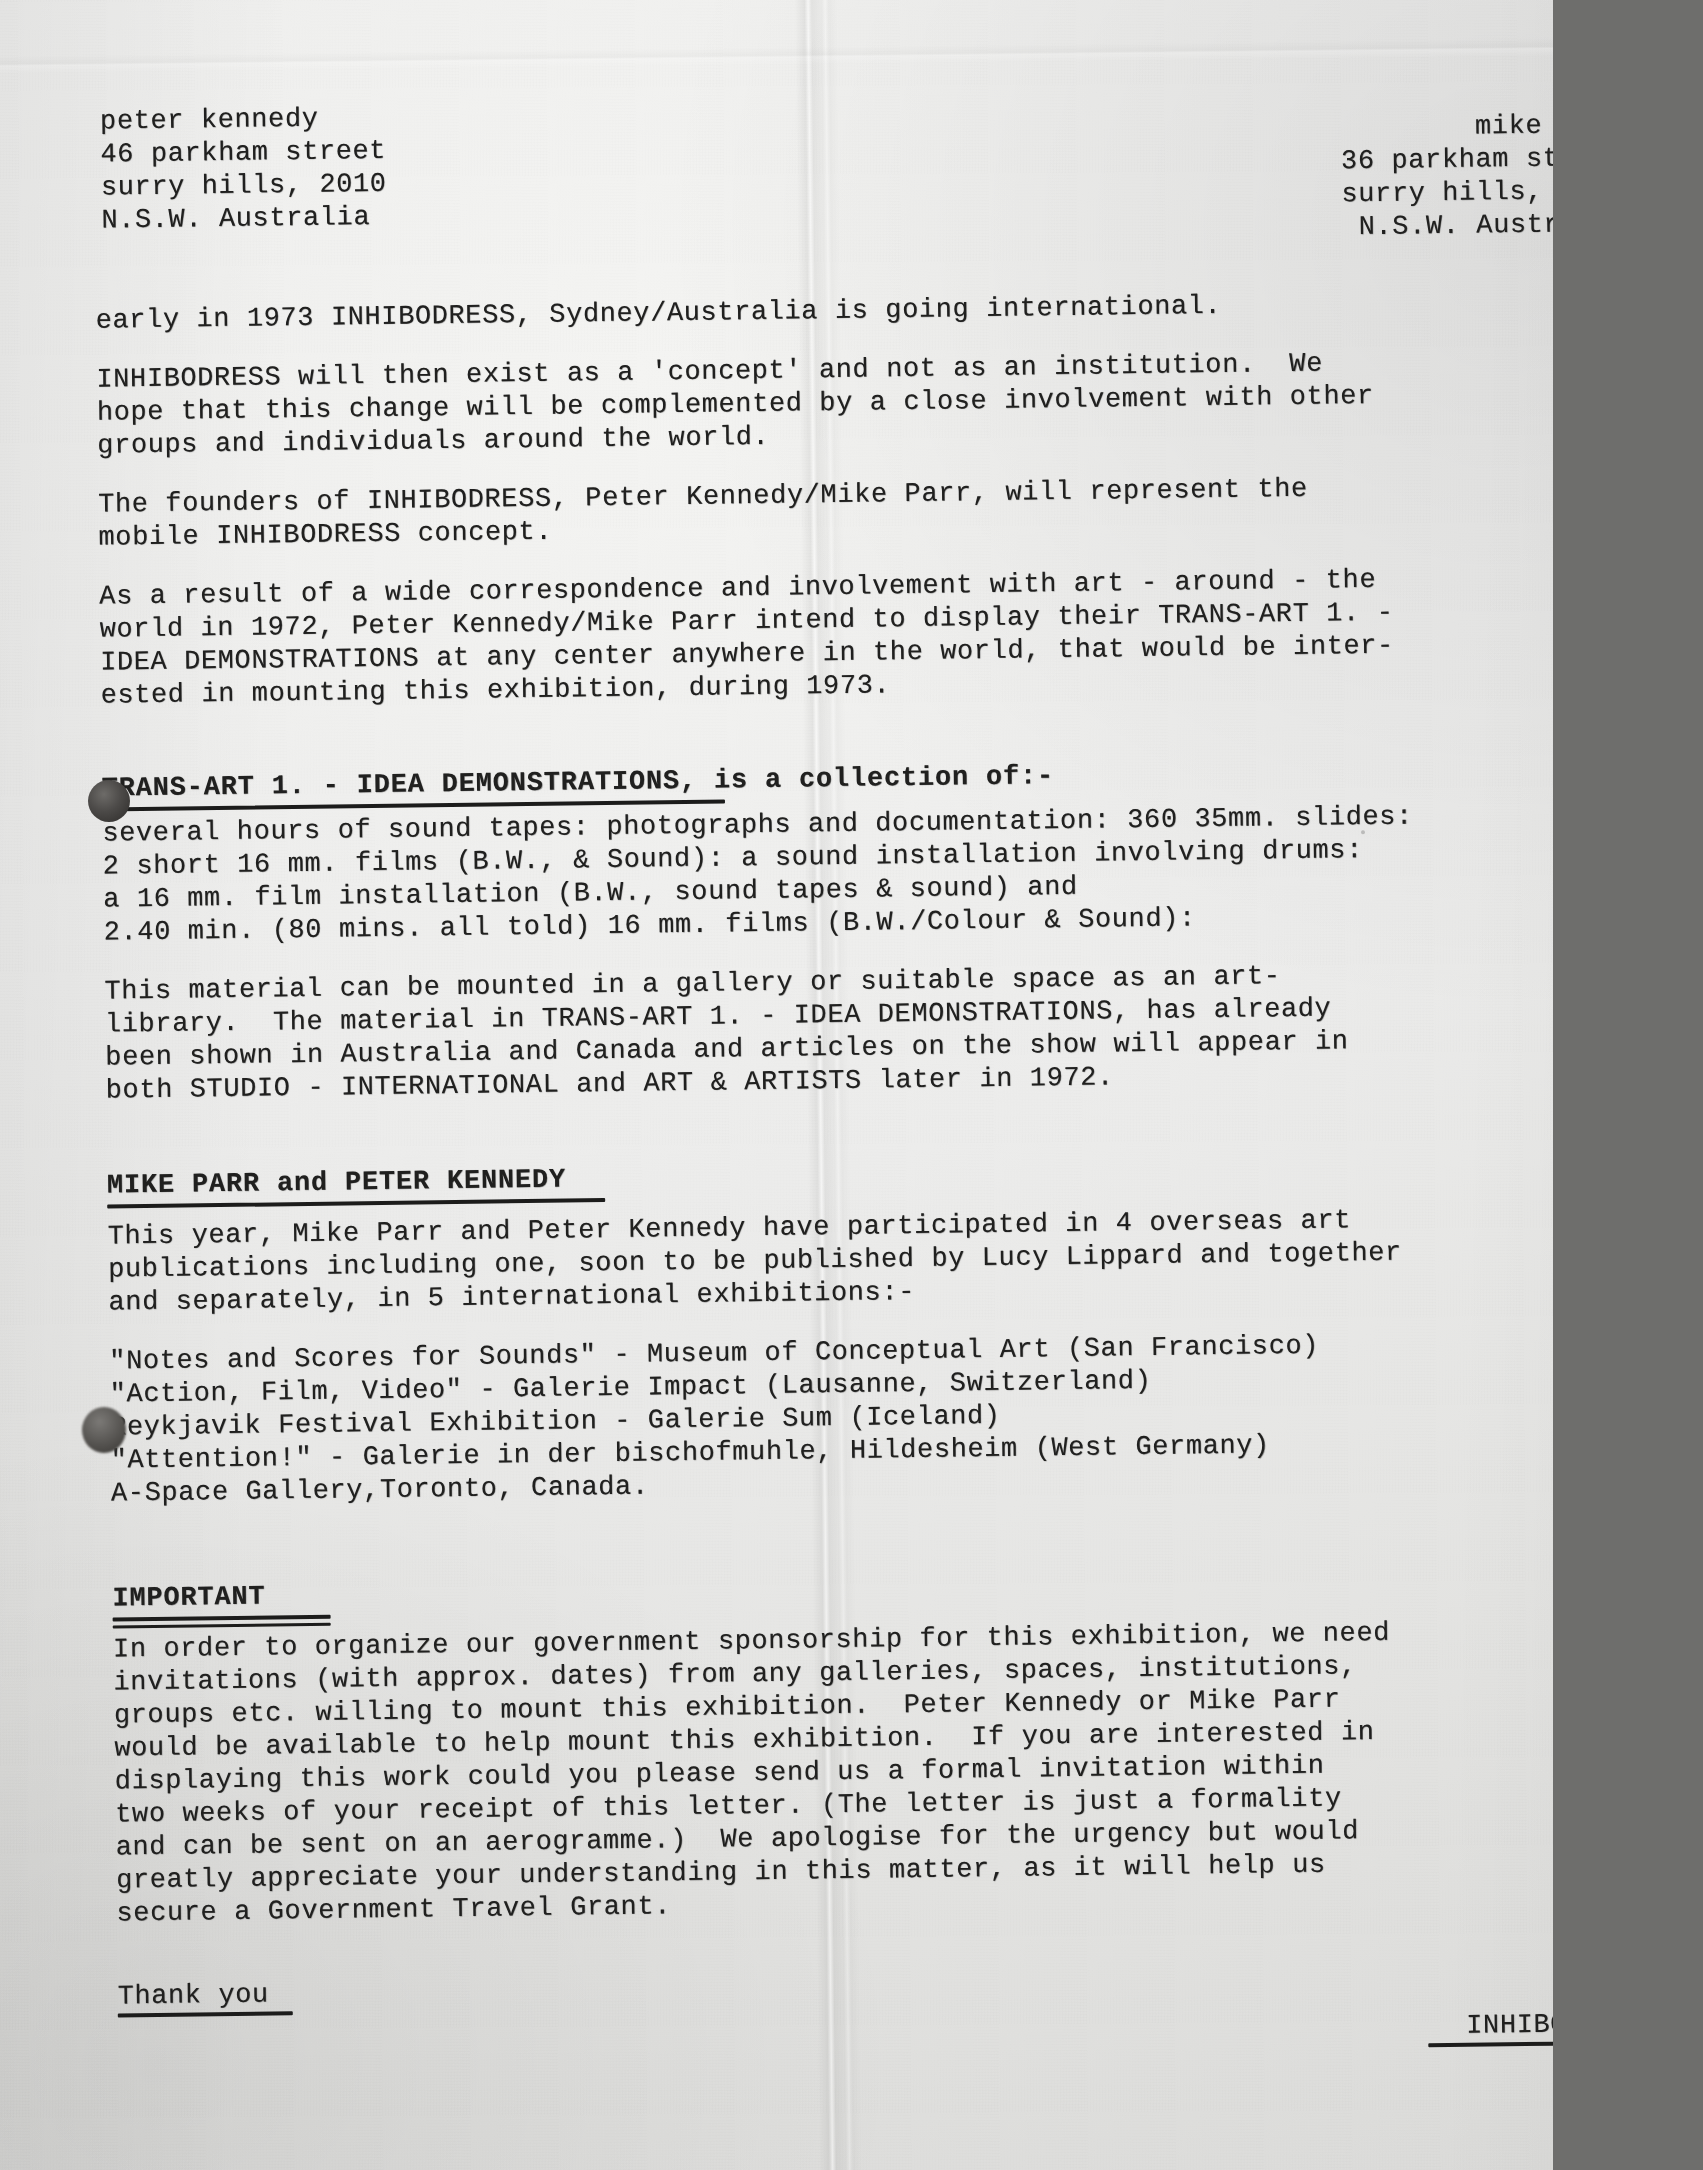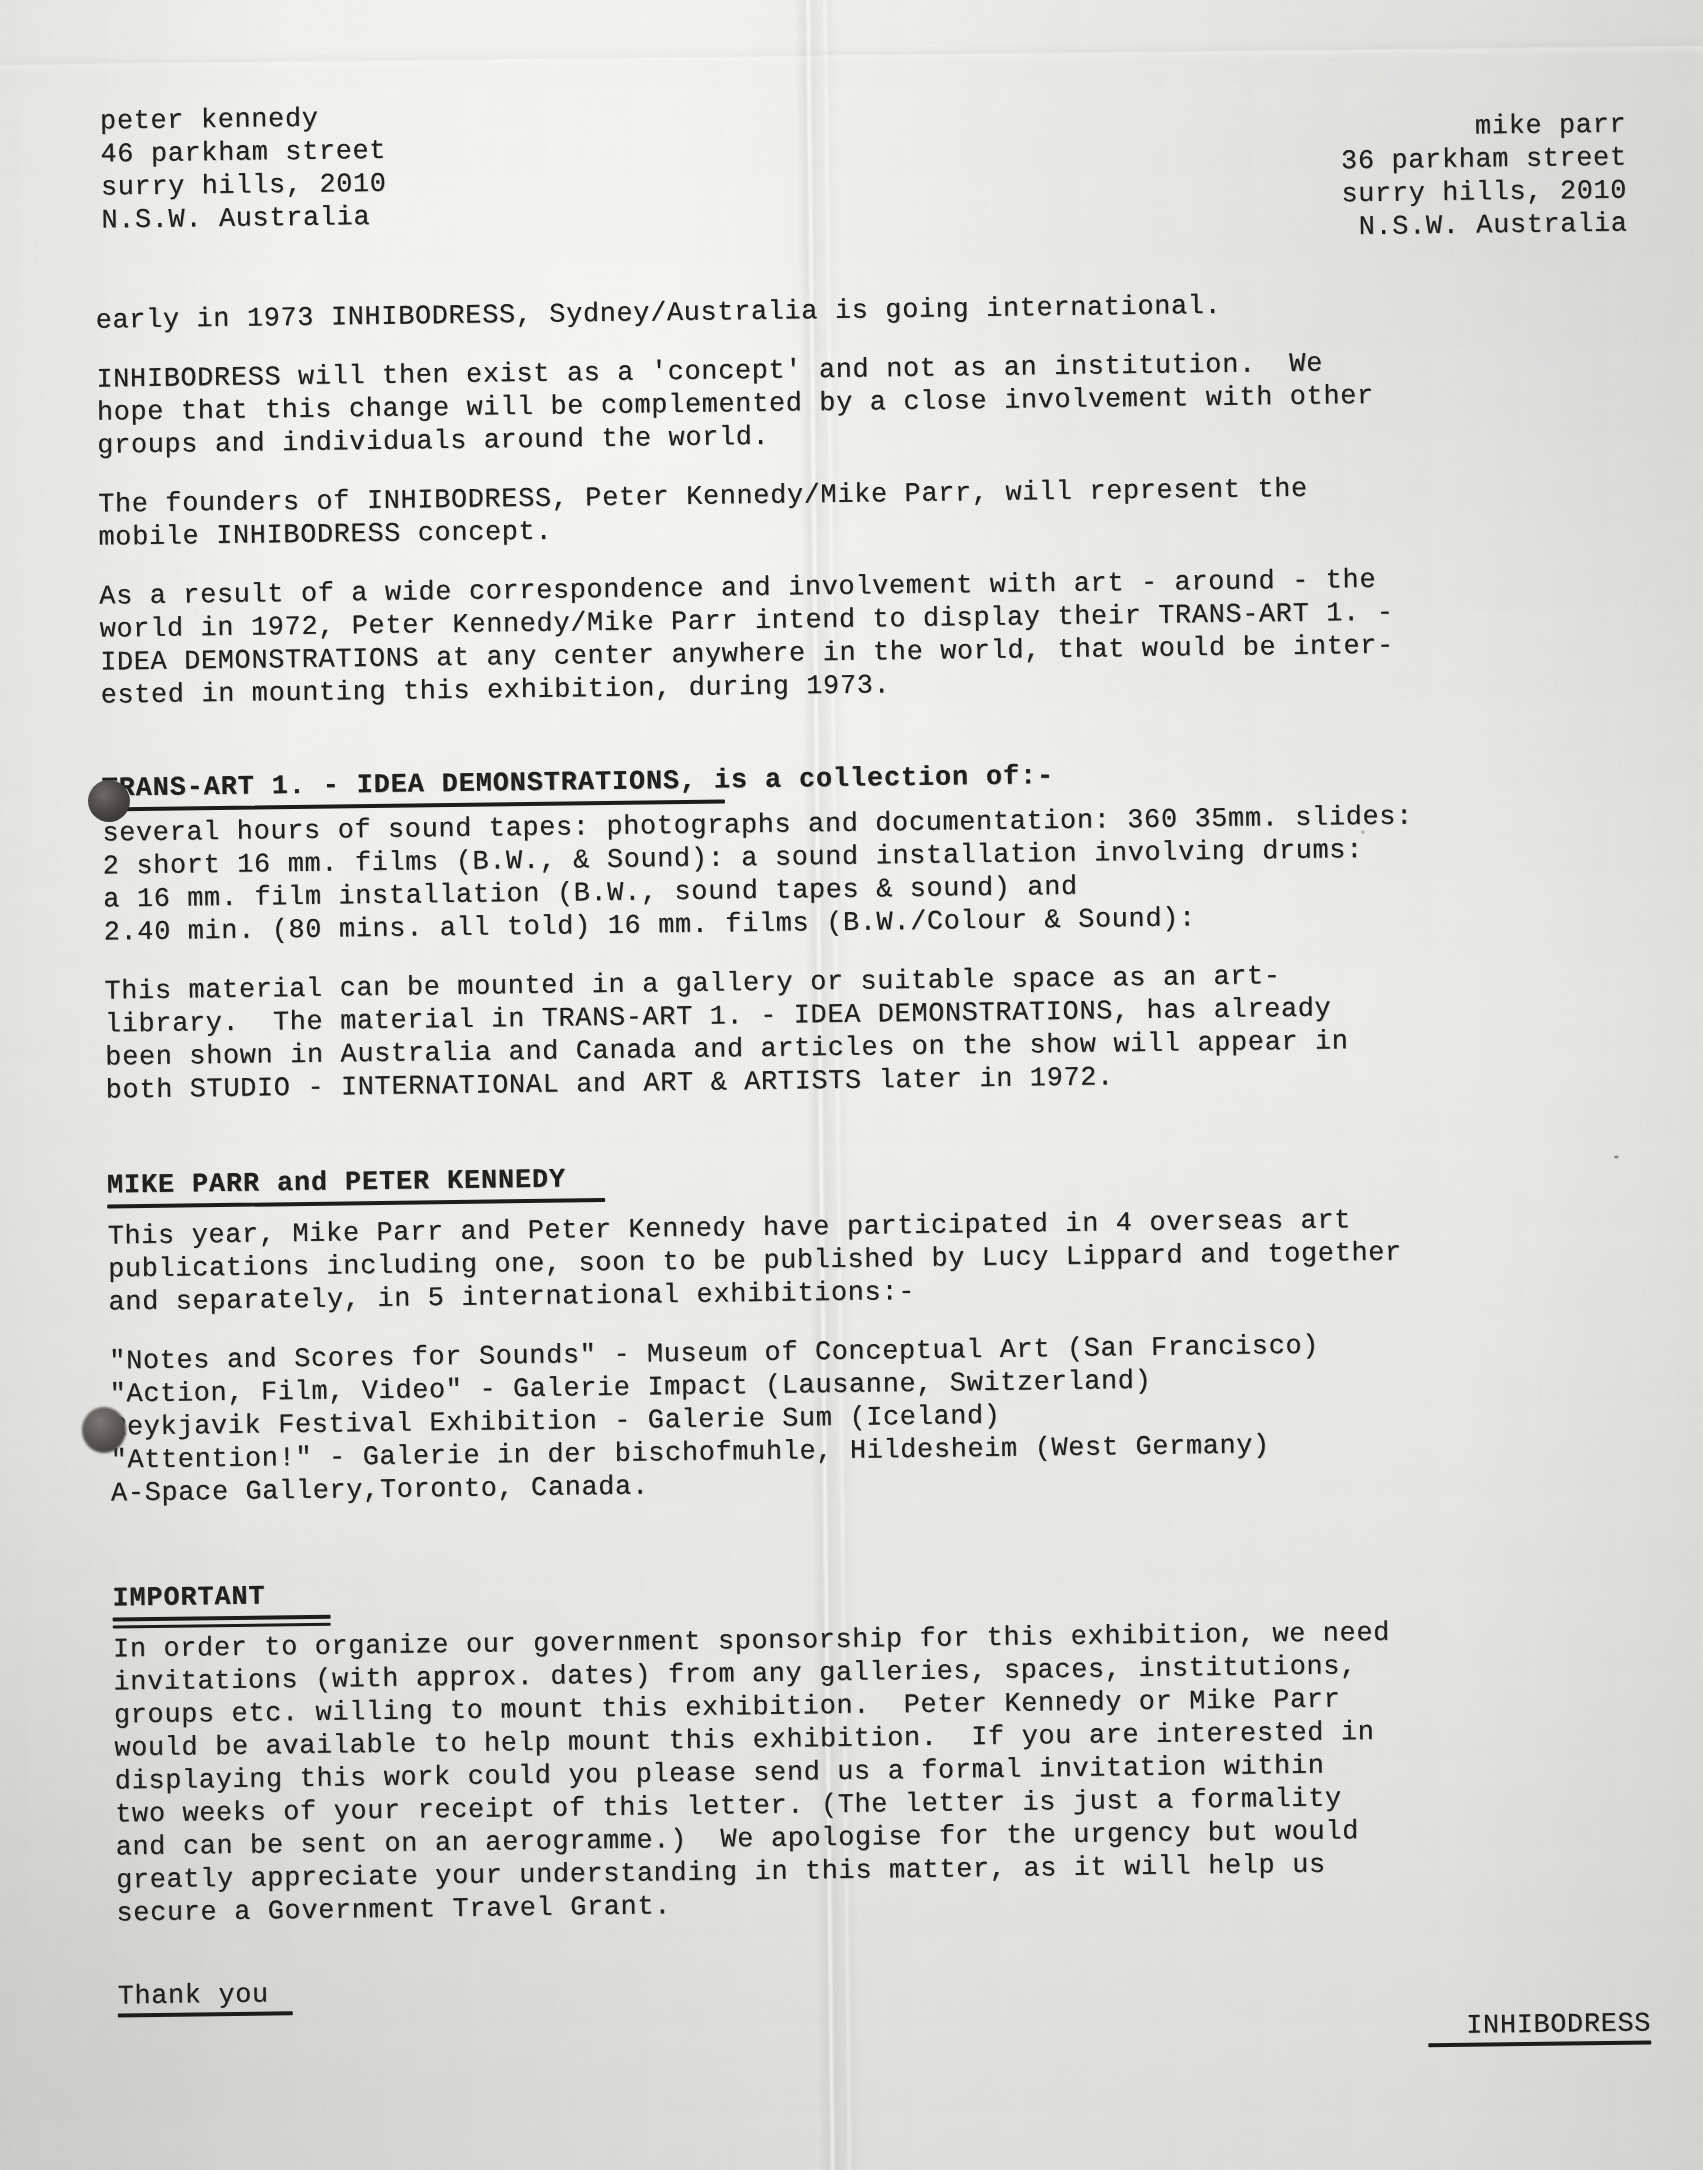--- a/index.html
+++ b/index.html
@@ -3,21 +3,21 @@
 <meta charset="utf-8">
 <title>INHIBODRESS letter</title>
 <style>
   html, body {
     margin: 0;
     padding: 0;
     background: #6e6e6c;
   }
   #page {
     position: relative;
-    width: 1703px;
+    width: 1553px;
     height: 2170px;
     overflow: hidden;
     background: #fef9c3;
     font-family: "Liberation Mono", "DejaVu Sans Mono", monospace;
   }
 
   
   #backdrop {
     position: absolute;
     inset: 0;

